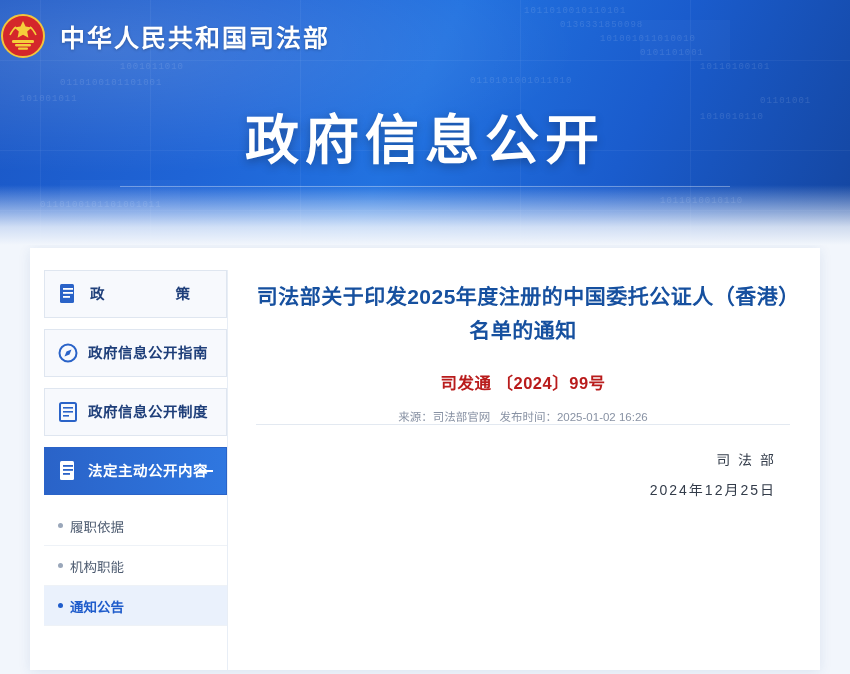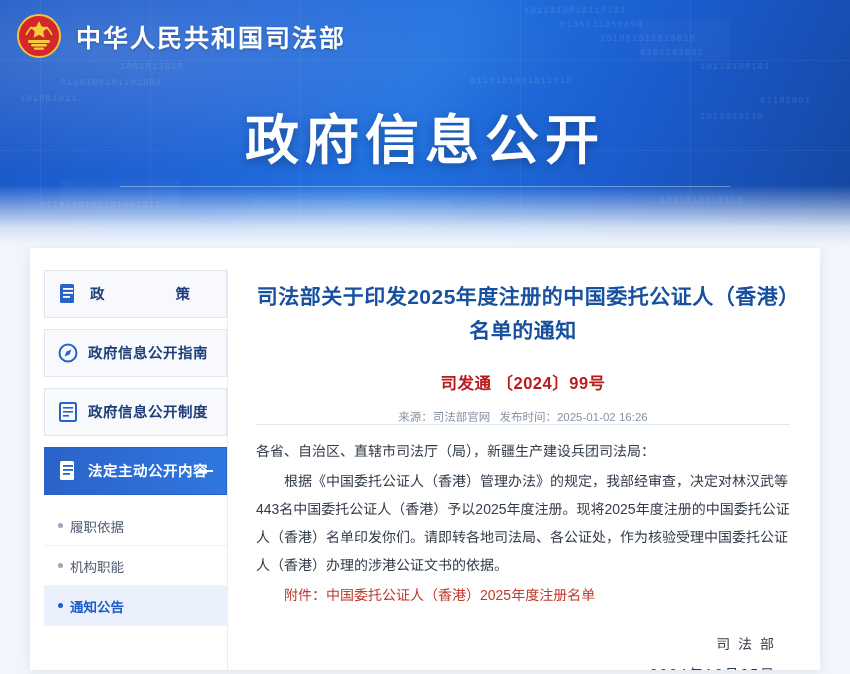--- a/index.html
+++ b/index.html
@@ -50,21 +50,20 @@
     white-space: nowrap;
     user-select: none;
   }
   .banner-head {
     position: absolute;
     left: 0; top: 0;
     width: 702px;
     height: 72px;
     display: flex;
     align-items: center;
-    padding-left: 16px;
     box-sizing: border-box;
     z-index: 5;
   }
   .emblem {
     width: 46px;
     height: 46px;
     position: relative;
     flex: 0 0 auto;
     margin-right: 14px;
   }
@@ -382,25 +381,20 @@
       </div>
     </div>
 
     <div class="article">
       <div class="art-title">司法部关于印发2025年度注册的中国委托公证人（香港）名单的通知</div>
       <div class="art-docnum">司发通 〔2024〕99号</div>
       <div class="art-meta">
         <span>来源：司法部官网</span>
         <span>发布时间：2025-01-02 16:26</span>
       </div>
-      <div class="art-body">
-        <p>各省、自治区、直辖市司法厅（局），新疆生产建设兵团司法局：</p>
-        <p class="indent">根据《中国委托公证人（香港）管理办法》的规定，我部经审查，决定对林汉武等443名中国委托公证人（香港）予以2025年度注册。现将2025年度注册的中国委托公证人（香港）名单印发你们。请即转各地司法局、各公证处，作为核验受理中国委托公证人（香港）办理的涉港公证文书的依据。</p>
-        <p class="attach">附件：中国委托公证人（香港）2025年度注册名单</p>
-      </div>
       <div class="sign">
         <div>司 法 部</div>
         <div>2024年12月25日</div>
       </div>
 
     </div>
 
   </div>
 </div>
 

